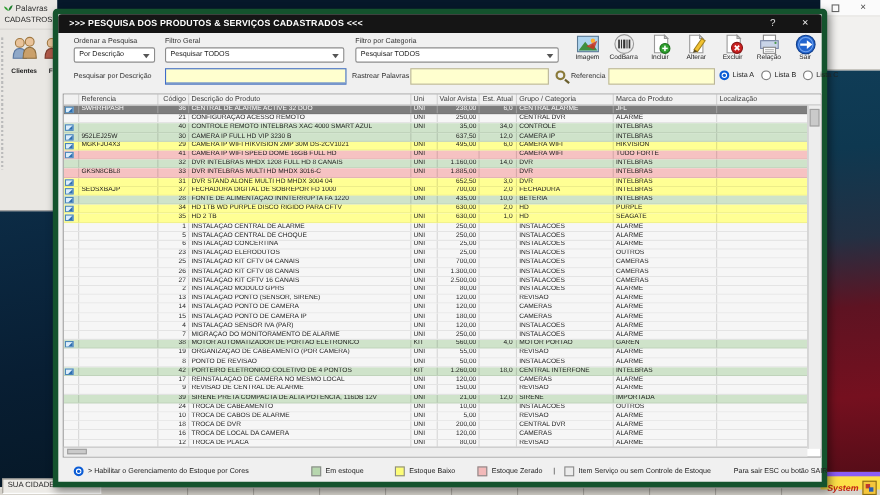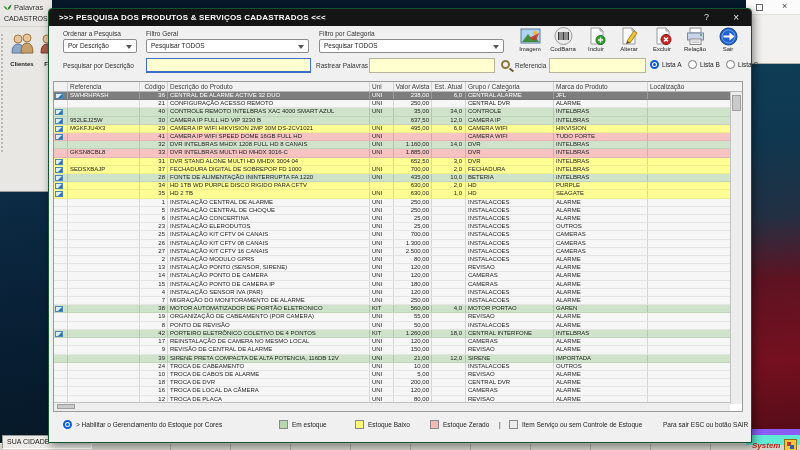--- a/index.html
+++ b/index.html
@@ -25,29 +25,29 @@
   .bgwin-right { position:absolute; left:746px; top:0; width:54px; height:64px; background:#f2f1ef; border-bottom:1px solid #b5b2ac;}
   .bgwin-right .tbar { height:15px; background:#fbfbfb; border-bottom:1px solid #e2e0dc; position:relative;}
   .winbox { position:absolute; top:4px; width:7px; height:7px; border:1px solid #666; background:transparent;}
   .winx { position:absolute; top:1px; font-size:9px; color:#444; }
 
   
   .statusstrip { position:absolute; left:0; top:443px; width:800px; height:7px; background:#d7d4cd; border-top:1px solid #f2f0ec; }
   .statusstrip i { position:absolute; top:0; width:1px; height:7px; background:#aaa7a0; }
   .panel-city { position:absolute; left:2px; top:435px; width:90px; height:14px; background:#edebe7;
     border:1px solid #9a978f; border-right-color:#fff; border-bottom-color:#fff; font-size:7px; color:#222; padding:2px 0 0 4px; white-space:nowrap;}
-  .status-right { position:absolute; left:746px; top:429px; width:54px; height:16px; background:#5eead4; border-top:6px solid #8b5cf6;}
+  .status-right { position:absolute; left:746px; top:429px; width:54px; height:16px; background:#fde047; border-top:4px solid #8b5cf6;}
   .sys-label { position:absolute; left:6px; top:6px; font-size:8px; font-weight:bold; font-style:italic; color:#c22315; }
   .sys-icon { position:absolute; left:38px; top:4px; width:13px; height:13px; background:#f4c63c; border:1px solid #8a6d15; }
   .sys-icon b { position:absolute; left:2px; top:2px; width:4px; height:4px; background:#c0392b; }
   .sys-icon u { position:absolute; right:2px; bottom:2px; width:4px; height:4px; background:#2a5fb0; }
 
   
   .dialog { position:absolute; left:48px; top:8px; width:704px; height:435px; background:#f0f0f0;
-    border:1px solid #14532d; border-radius:4px 4px 0 0; box-shadow:2px 3px 8px rgba(0,0,0,.45); }
+    border:5px solid #14532d; border-radius:4px 4px 0 0; box-shadow:2px 3px 8px rgba(0,0,0,.45); }
   .dlg-title { position:absolute; left:0; top:0; width:100%; height:17px; background:#151515; border-radius:3px 3px 0 0;
     color:#fff; font-size:8px; font-weight:bold; line-height:17px; padding-left:10px; letter-spacing:.2px; white-space:nowrap;}
   .dlg-help { position:absolute; right:42px; top:0; color:#ddd; font-size:9px; line-height:17px; }
   .dlg-close { position:absolute; right:12px; top:0; color:#eee; font-size:10px; line-height:17px; }
 
   .flabel { position:absolute; font-size:6.5px; color:#333; white-space:nowrap; }
   .dropdown { position:absolute; height:14px; background:#fff; border:1px solid #8c8c8c; border-radius:2px;
     font-size:6.5px; color:#222; line-height:12px; padding-left:4px; white-space:nowrap; }
   .dropdown .chev { position:absolute; right:4px; top:5px; width:0; height:0;
     border-left:3px solid transparent; border-right:3px solid transparent; border-top:4px solid #555; }

